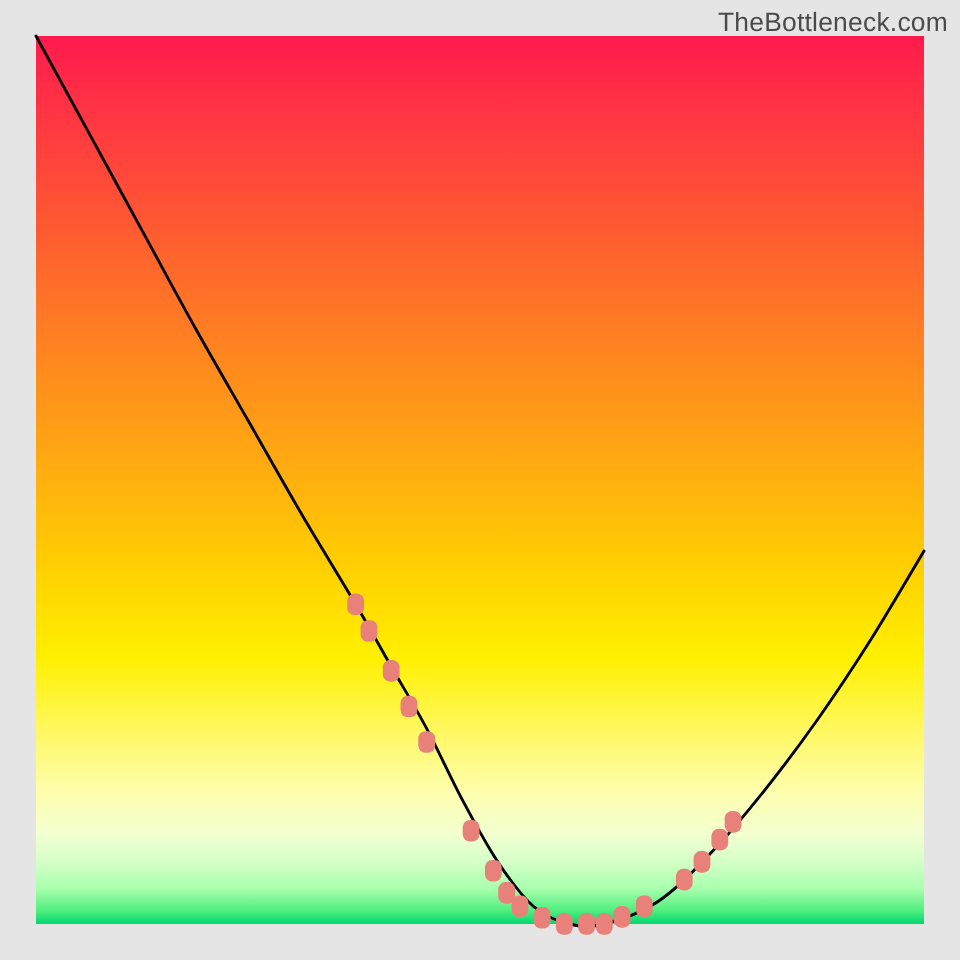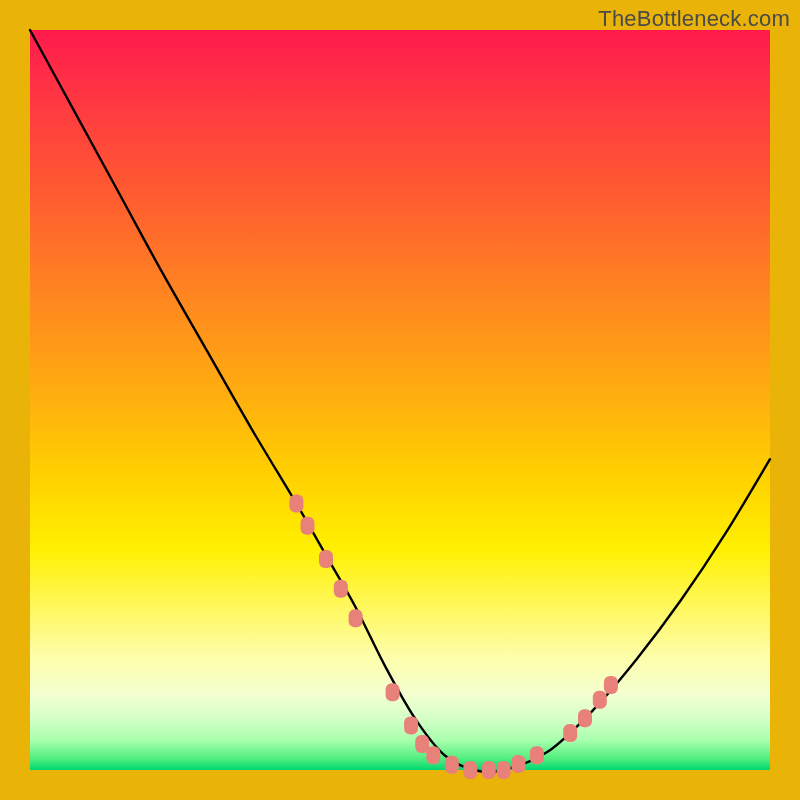--- a/index.html
+++ b/index.html
@@ -8,21 +8,21 @@
     width: 800px;
     height: 800px;
     background: #000;
     overflow: hidden;
     font-family: Arial, Helvetica, sans-serif;
   }
   .frame {
     position: relative;
     width: 800px;
     height: 800px;
-    background: #eab308;
+    background: #e5e5e5;
   }
   .plot-area {
     position: absolute;
     left: 30px;
     top: 30px;
     width: 740px;
     height: 740px;
     background: linear-gradient(
       to bottom,
       #ff1a4d 0%,

